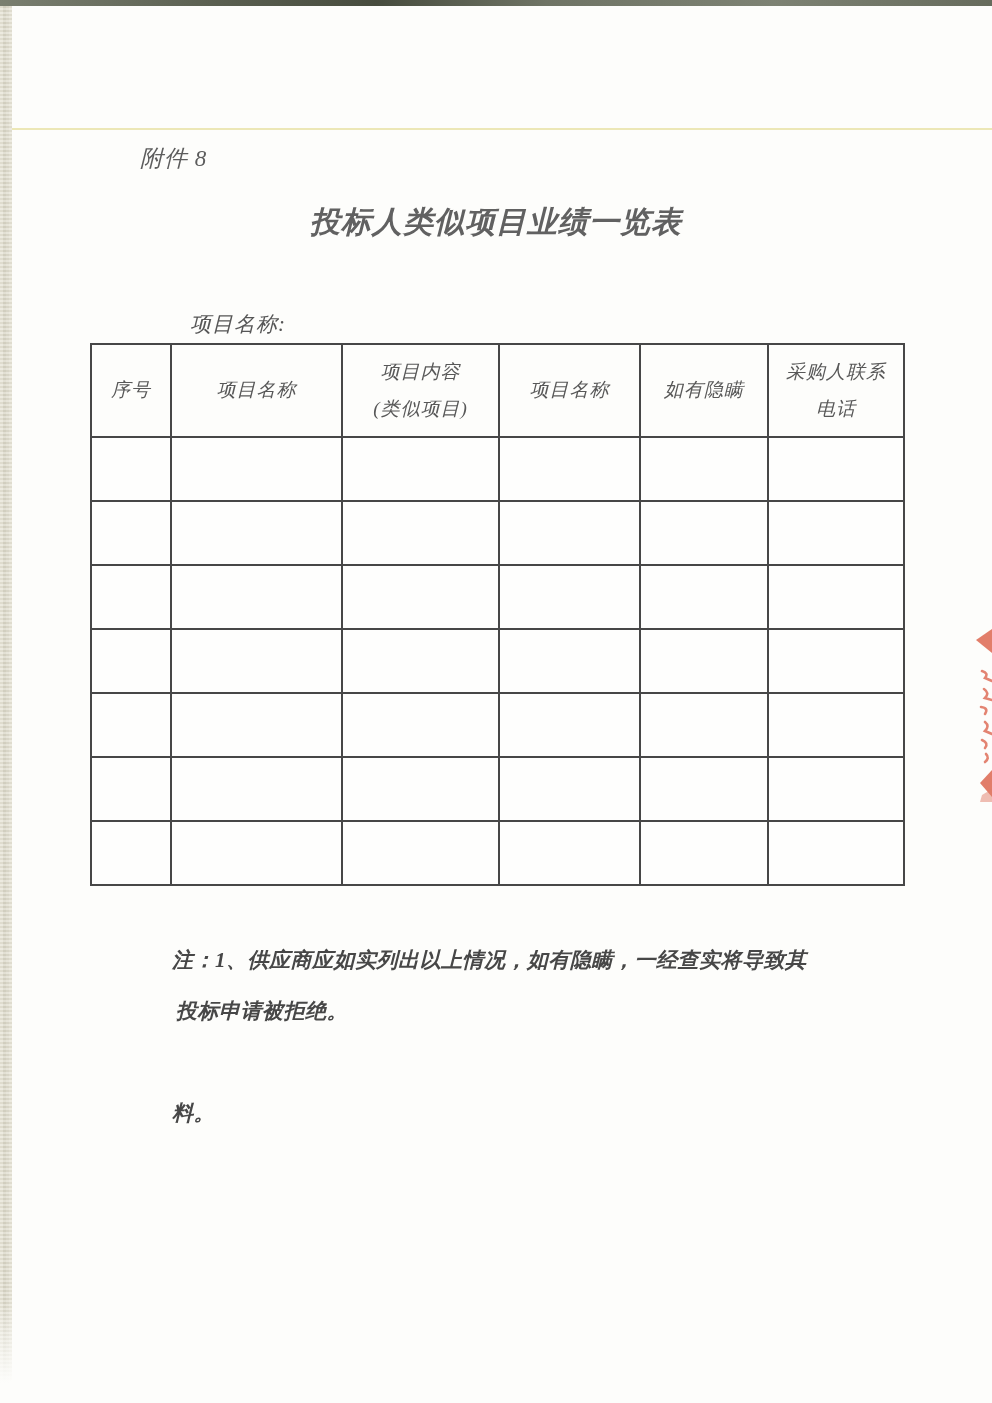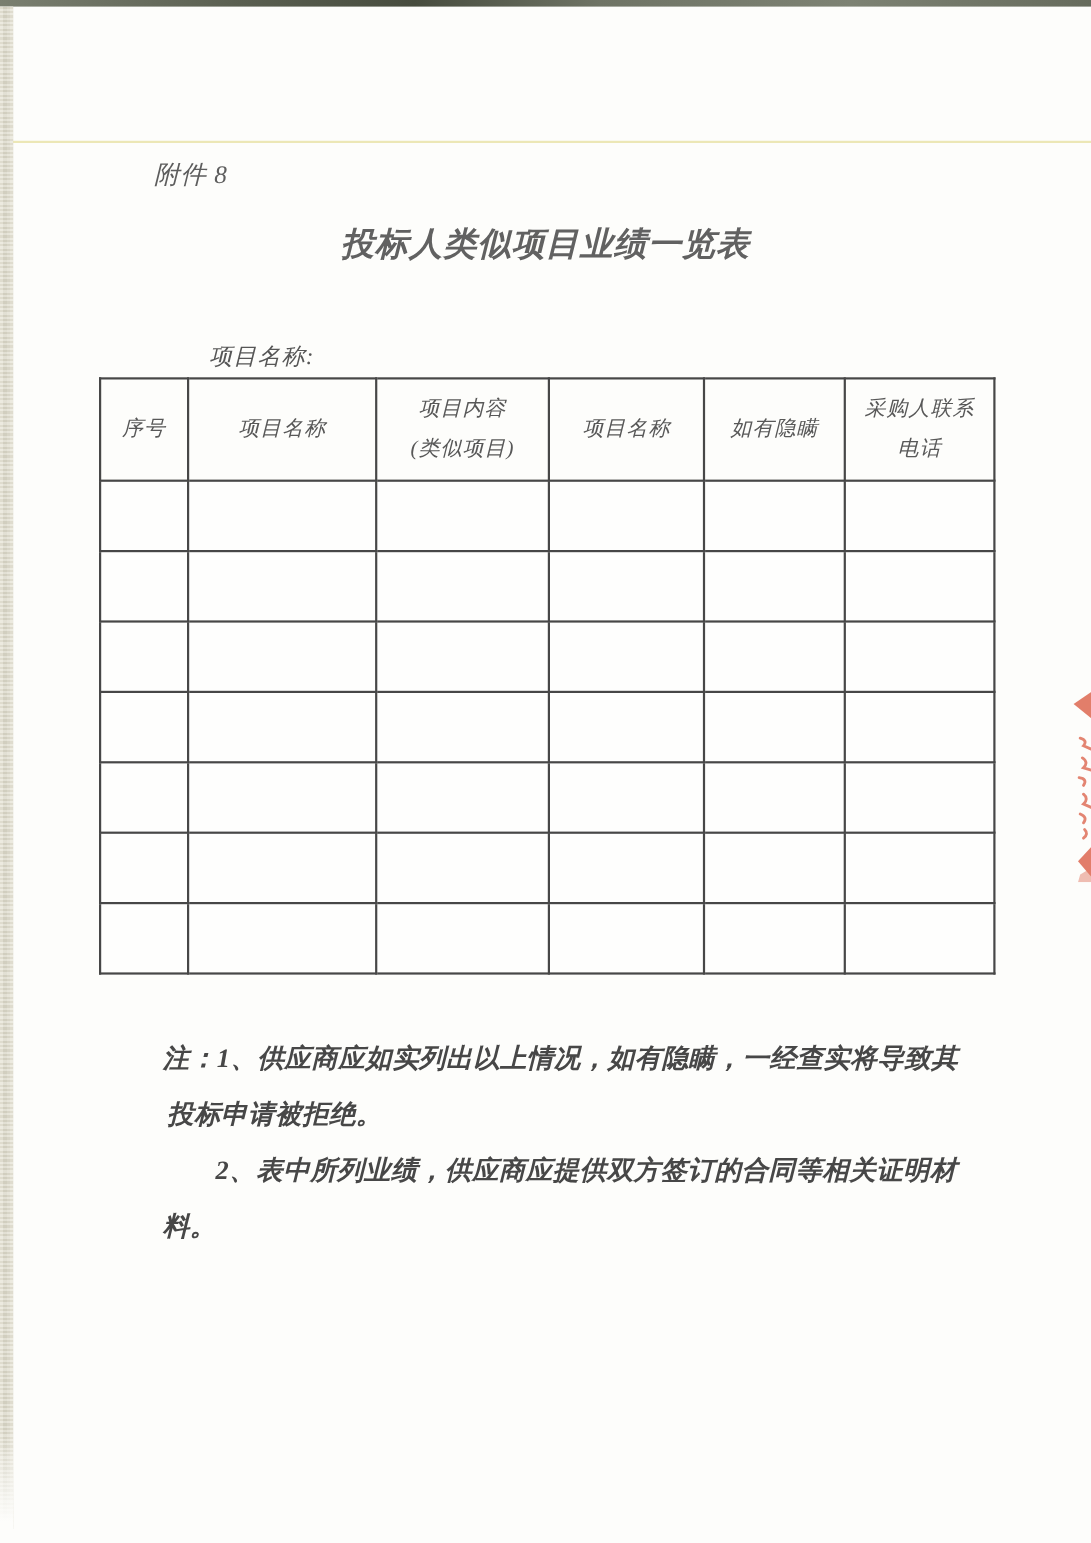--- a/index.html
+++ b/index.html
@@ -90,25 +90,26 @@
     white-space: pre-line;
     line-height: 1.9;
     letter-spacing: 1px;
   }
   table.perf-table td {
     height: 62px;
     background: #fefefd;
   }
   .notes-line {
     position: absolute;
-    font-size: 24px;
+    font-size: 21px;
     font-weight: bold;
     letter-spacing: 0.5px;
     color: #474747;
     white-space: nowrap;
+    margin-left: 24px;
   }
   .note-1 { top: 946px;  left: 148px; }
   .note-2 { top: 997px;  left: 152px; }
   .note-3 { top: 1048px; left: 196px; }
   .note-4 { top: 1099px; left: 148px; }
   .stamp-fragment {
     position: absolute;
     top: 627px; right: 0;
     width: 24px; height: 175px;
   }
@@ -206,21 +207,20 @@
           <td></td>
           <td></td>
           <td></td>
           <td></td>
       </tr>
     </tbody>
   </table>
 
   <div class="notes-line note-1">注：1、供应商应如实列出以上情况，如有隐瞒，一经查实将导致其</div>
   <div class="notes-line note-2">投标申请被拒绝。</div>
-  <div class="notes-line note-3">2、表中所列业绩，供应商应提供双方签订的合同等相关证明材</div>
   <div class="notes-line note-4">料。</div>
 
   <div class="stamp-fragment">
     <svg width="24" height="175" viewBox="0 0 24 175" xmlns="http://www.w3.org/2000/svg">
       <g fill="#dd6750" stroke="none" opacity="0.85">
         <path d="M24 2 L8 13 L24 26 Z"></path>
       </g>
       <g fill="none" stroke="#dd6750" stroke-width="2.6" stroke-linecap="round" opacity="0.8">
         <path d="M14 44 q7 2 3 7 l7 3"></path>
         <path d="M16 62 q6 4 1 9 l7 2"></path>

